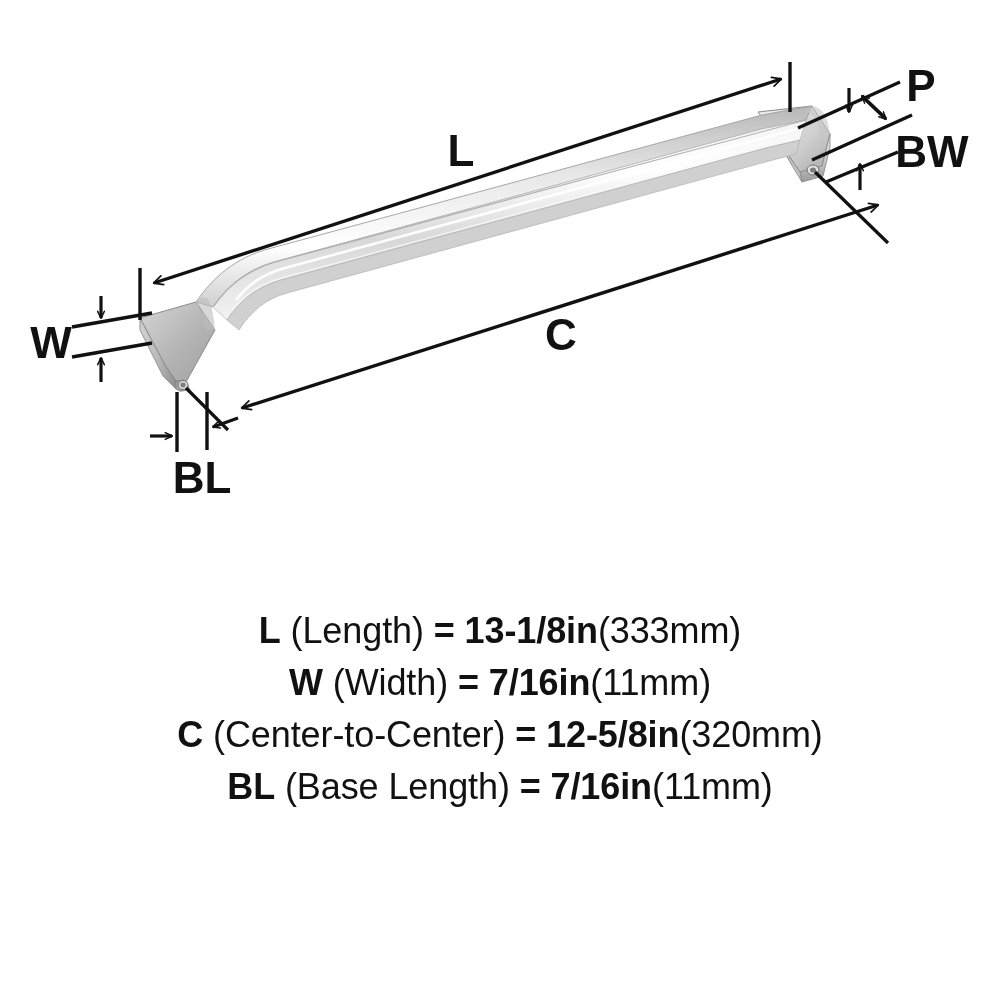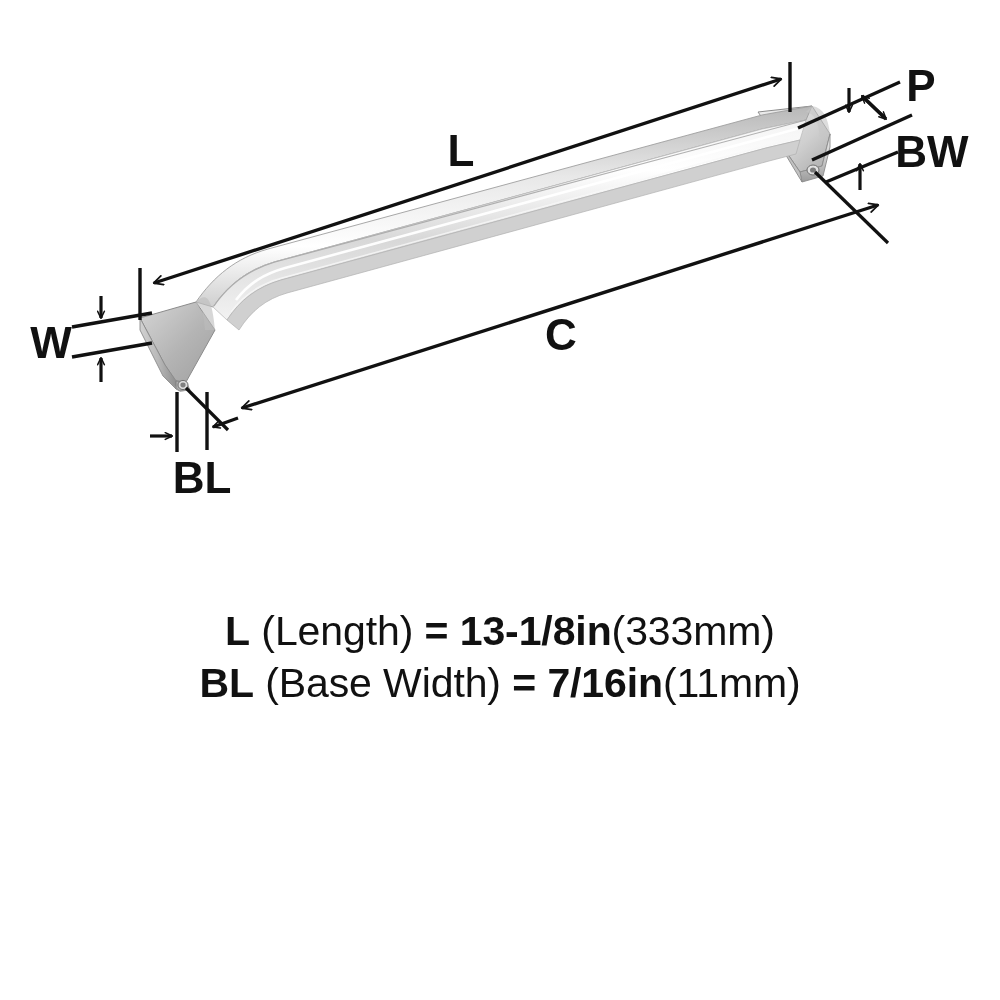--- a/index.html
+++ b/index.html
@@ -42,21 +42,21 @@
     left: 0;
     top: 605px;
     width: 1000px;
     text-align: center;
   }
   .legend-row {
     display: block;
     width: 100%;
     text-align: center;
     white-space: nowrap;
-    font-size: 41px;
+    font-size: 36px;
     line-height: 52px;
     color: #111111;
     letter-spacing: -0.1px;
   }
   .abbr {
     font-weight: bold;
   }
   .desc {
     font-weight: normal;
   }
@@ -232,26 +232,38 @@
 
   <div id="legend">
 
     <div class="legend-row">
       <span class="abbr">L</span>
       <span class="desc">(Length)</span>
       <span class="eq">=</span>
       <span class="imperial">13-1/8in</span><span class="metric">(333mm)</span>
     </div>
 
-
-
+    <div class="legend-row">
+      <span class="abbr">W</span>
+      <span class="desc">(Width)</span>
+      <span class="eq">=</span>
+      <span class="imperial">7/16in</span><span class="metric">(11mm)</span>
+    </div>
+
+
+    <div class="legend-row">
+      <span class="abbr">C</span>
+      <span class="desc">(Center-to-Center)</span>
+      <span class="eq">=</span>
+      <span class="imperial">12-5/8in</span><span class="metric">(320mm)</span>
+    </div>
 
     <div class="legend-row">
       <span class="abbr">BL</span>
-      <span class="desc">(Base Width)</span>
+      <span class="desc">(Base Length)</span>
       <span class="eq">=</span>
       <span class="imperial">7/16in</span><span class="metric">(11mm)</span>
     </div>
 
 
   </div>
 
 </div>
 
 </body></html>

